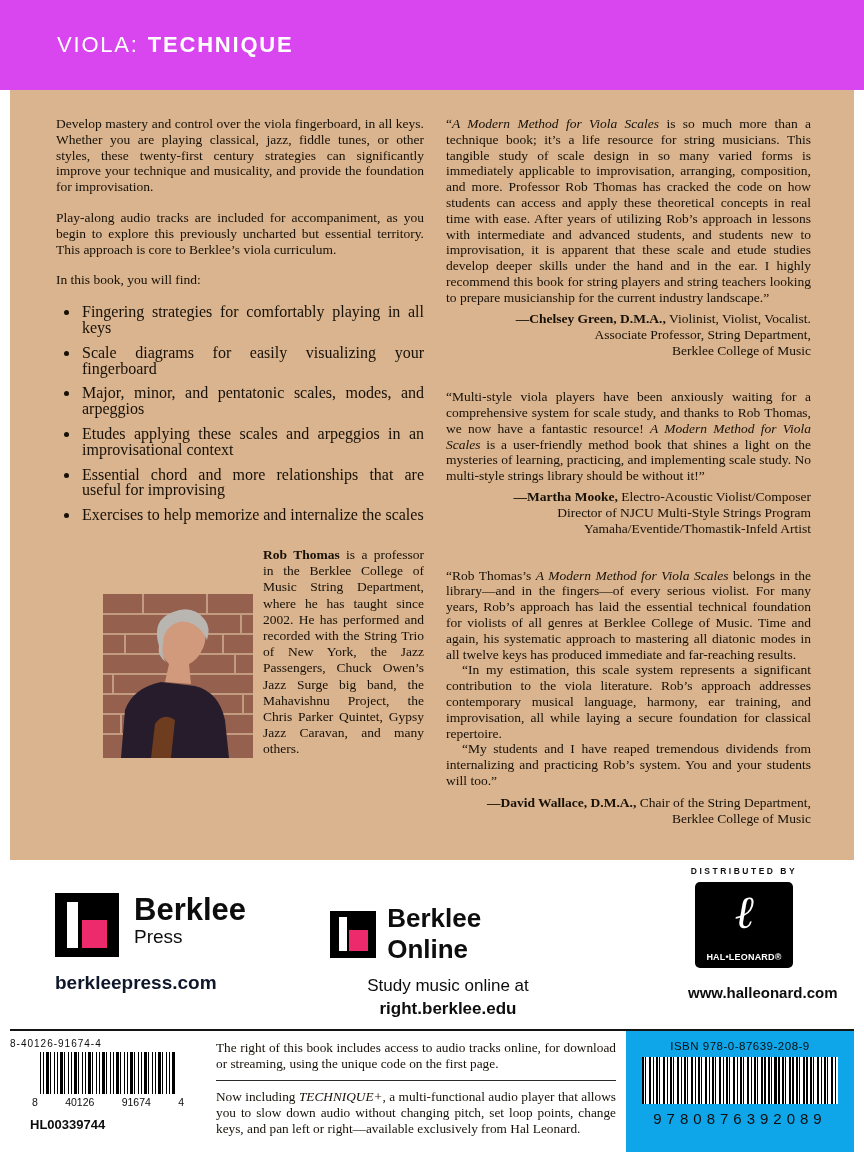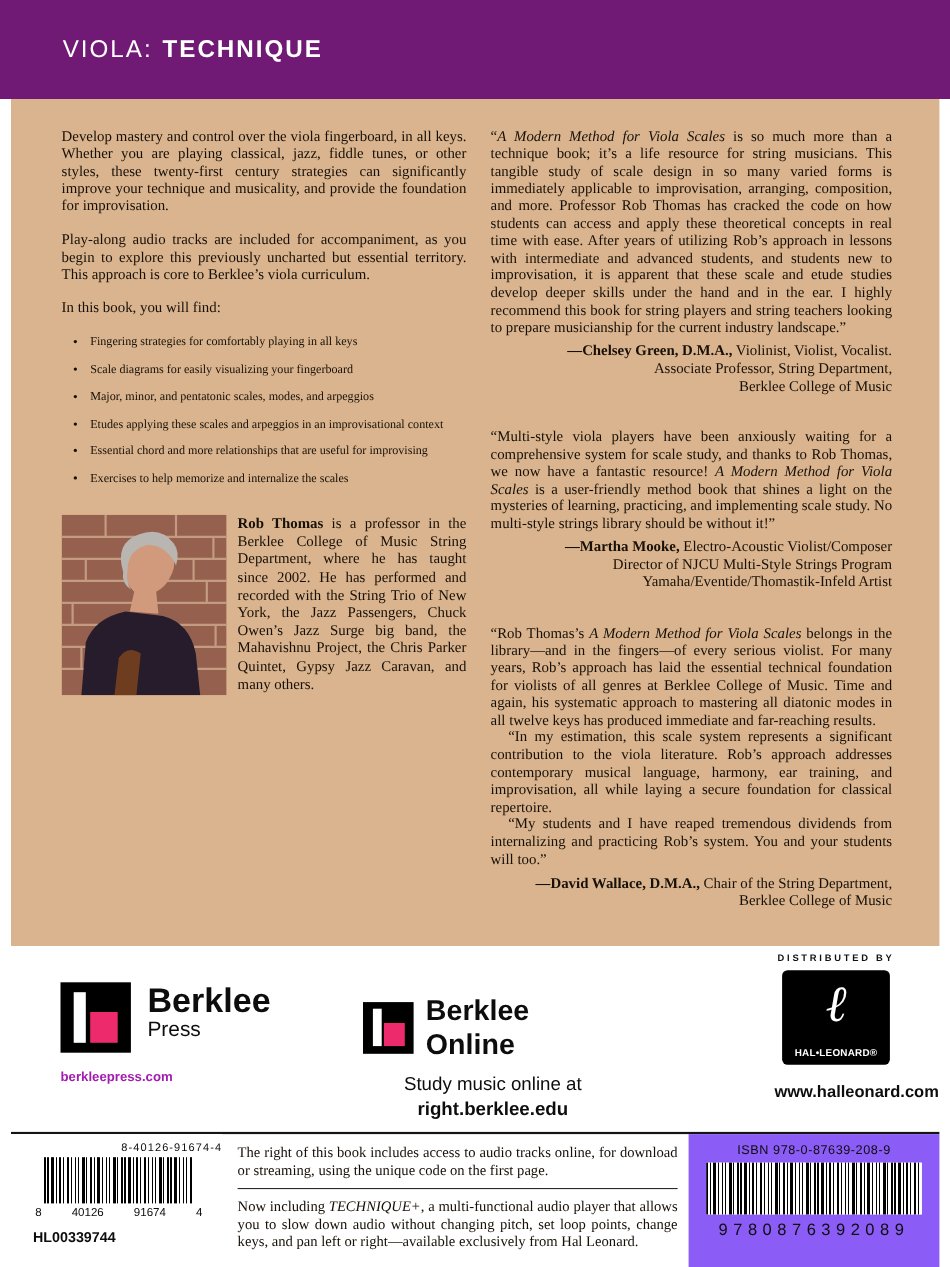--- a/index.html
+++ b/index.html
@@ -1,91 +1,91 @@
 <!DOCTYPE html>
 <html><head>
 <meta charset="utf-8">
 <style>
   html,body{margin:0;padding:0;background:#888;}
   .page{position:relative;width:864px;height:1152px;background:#ffffff;margin:0 auto;overflow:hidden;
         font-family:"Liberation Serif",serif;color:#171007;}
 
   
-  .topbar{position:absolute;top:0;left:0;width:864px;height:90px;background:#701a75;
+  .topbar{position:absolute;top:0;left:0;width:864px;height:90px;background:#d946ef;
           display:flex;align-items:center;padding-left:57px;box-sizing:border-box;}
   .topbar span{color:#fff;font-family:"Liberation Sans",sans-serif;font-size:22px;letter-spacing:1.8px;}
   .tl{font-weight:400;margin-right:9px;}
   .tb{font-weight:700;}
 
   
   .cover{position:absolute;top:90px;left:10px;width:844px;height:770px;background:#d9b48e;}
 
   .col-left{position:absolute;left:46px;top:26px;width:368px;}
   .col-right{position:absolute;left:436px;top:26px;width:365px;}
 
   .para{font-size:13.5px;line-height:15.8px;text-align:justify;margin:0 0 15px;}
   .heading{margin-bottom:16px;}
   .bullets{margin:2px 0 14px;padding-left:24px;}
-  .bullets li{font-size:11px;line-height:15.8px;margin-bottom:9px;text-align:justify;padding-left:2px;}
-
-  .bio{display:flex;gap:10px;margin-top:24px;align-items:flex-start;}
+  .bullets li{font-size:16px;line-height:15.8px;margin-bottom:9px;text-align:justify;padding-left:2px;}
+
+  .bio{display:flex;gap:10px;margin-top:24px;align-items:flex-end;margin-left:47px;}
   .photo{width:150px;height:164px;flex:0 0 auto;}
   .bio-text{font-size:13.5px;line-height:16.2px;text-align:justify;margin:0;}
 
   .quote{margin-bottom:5px;}
   .attr{text-align:right;margin:0 0 30px;}
   .attr-line{margin:0;font-size:13.5px;line-height:16.2px;}
   .q3p{margin:0;font-size:13.5px;line-height:15.8px;text-align:justify;}
   .indent{text-indent:16px;}
   .q3-attr{margin-top:6px;margin-bottom:0;}
 
   
   .blogo{background:#000;position:relative;}
   .blogo .bar{position:absolute;background:#fff;left:19%;top:14%;width:17%;height:72%;}
   .blogo .sq{position:absolute;background:#ed2a6b;left:42%;top:42%;width:40%;height:44%;}
 
   .bp-block{position:absolute;left:55px;top:893px;display:flex;gap:15px;align-items:flex-start;}
   .bp-logo{width:64px;height:64px;}
   .bp-name{font-family:"Liberation Sans",sans-serif;font-weight:600;font-size:31px;line-height:33px;color:#0d0d0d;}
   .bp-sub{font-family:"Liberation Sans",sans-serif;font-weight:500;font-size:19px;line-height:22px;color:#0d0d0d;}
-  .bp-url{position:absolute;left:55px;top:972px;font-family:"Liberation Sans",sans-serif;font-weight:700;font-size:12px;color:#a21caf;}
+  .bp-url{position:absolute;left:55px;top:972px;font-family:"Liberation Sans",sans-serif;font-weight:700;font-size:19px;color:#0f172a;}
 
   .bo-block{position:absolute;left:330px;top:903px;width:236px;}
   .bo-row{display:flex;align-items:center;gap:11px;}
   .bo-logo{width:47px;height:47px;}
   .bo-name{font-family:"Liberation Sans",sans-serif;font-weight:600;font-size:26px;color:#0d0d0d;}
   .bo-line1{text-align:center;font-family:"Liberation Sans",sans-serif;font-size:17px;margin-top:11px;color:#0d0d0d;}
   .bo-url{text-align:center;font-family:"Liberation Sans",sans-serif;font-weight:700;font-size:17px;margin-top:3px;color:#0d0d0d;}
 
-  .hl-block{position:absolute;left:688px;top:866px;width:112px;text-align:center;margin-left:16px;}
+  .hl-block{position:absolute;left:688px;top:866px;width:112px;text-align:center;}
   .hl-distrib{font-family:"Liberation Sans",sans-serif;font-weight:700;font-size:8.5px;letter-spacing:2.5px;color:#111;}
   .hl-box{width:98px;height:86px;background:#000;border-radius:5px;margin:6px auto 0;position:relative;}
   .hl-glyph{color:#fff;font-family:"DejaVu Serif",serif;font-style:italic;font-size:46px;line-height:60px;}
   .hl-text{position:absolute;bottom:6px;width:100%;color:#fff;font-family:"Liberation Sans",sans-serif;font-weight:700;font-size:9px;letter-spacing:0.2px;}
   .hl-url{margin-top:16px;font-family:"Liberation Sans",sans-serif;font-weight:700;font-size:15px;color:#0d0d0d;}
 
   
   .bottom-rule{position:absolute;left:10px;right:10px;top:1029px;height:2px;background:#141414;}
 
   .bars{background-color:#fff;background-image:repeating-linear-gradient(90deg,
         #000 0 1.5px,#fff 1.5px 3px,#000 3px 4.2px,#fff 4.2px 6.5px,
         #000 6.5px 9px,#fff 9px 10.5px,#000 10.5px 11.5px,#fff 11.5px 14px);}
 
   .upc-box{position:absolute;left:10px;top:1031px;width:192px;height:121px;background:#fff;
            font-family:"Liberation Sans",sans-serif;color:#0d0d0d;}
-  .upc-top{font-size:10px;letter-spacing:1px;text-align:right;padding-top:7px;}
+  .upc-top{font-size:10px;letter-spacing:1px;text-align:left;padding-top:7px;}
   .upc-bars{height:42px;margin:3px 26px 0 30px;}
   .upc-digits{display:flex;justify-content:space-between;padding:2px 18px 0 22px;font-size:10.5px;}
   .hl-number{font-weight:700;font-size:13px;padding:9px 0 0 20px;}
 
   .bottom-text{position:absolute;left:216px;top:1040px;width:400px;}
   .bt-p{font-size:13.3px;line-height:16px;text-align:justify;margin:0;}
   .bt-rule{border-top:1px solid #2a2a2a;margin:8px 0;}
 
-  .isbn-box{position:absolute;right:10px;top:1031px;width:228px;height:121px;background:#8b5cf6;
+  .isbn-box{position:absolute;right:10px;top:1031px;width:228px;height:121px;background:#0ea5e9;
             font-family:"Liberation Sans",sans-serif;color:#0d0d0d;}
   .isbn-top{font-size:11.5px;text-align:center;padding-top:9px;letter-spacing:0.5px;}
   .isbn-bars{height:47px;margin:5px 16px 0;}
   .isbn-digits{text-align:center;font-size:15px;letter-spacing:5px;padding-top:6px;}
 </style>
 </head>
 <body>
 
 <div class="page">
 

